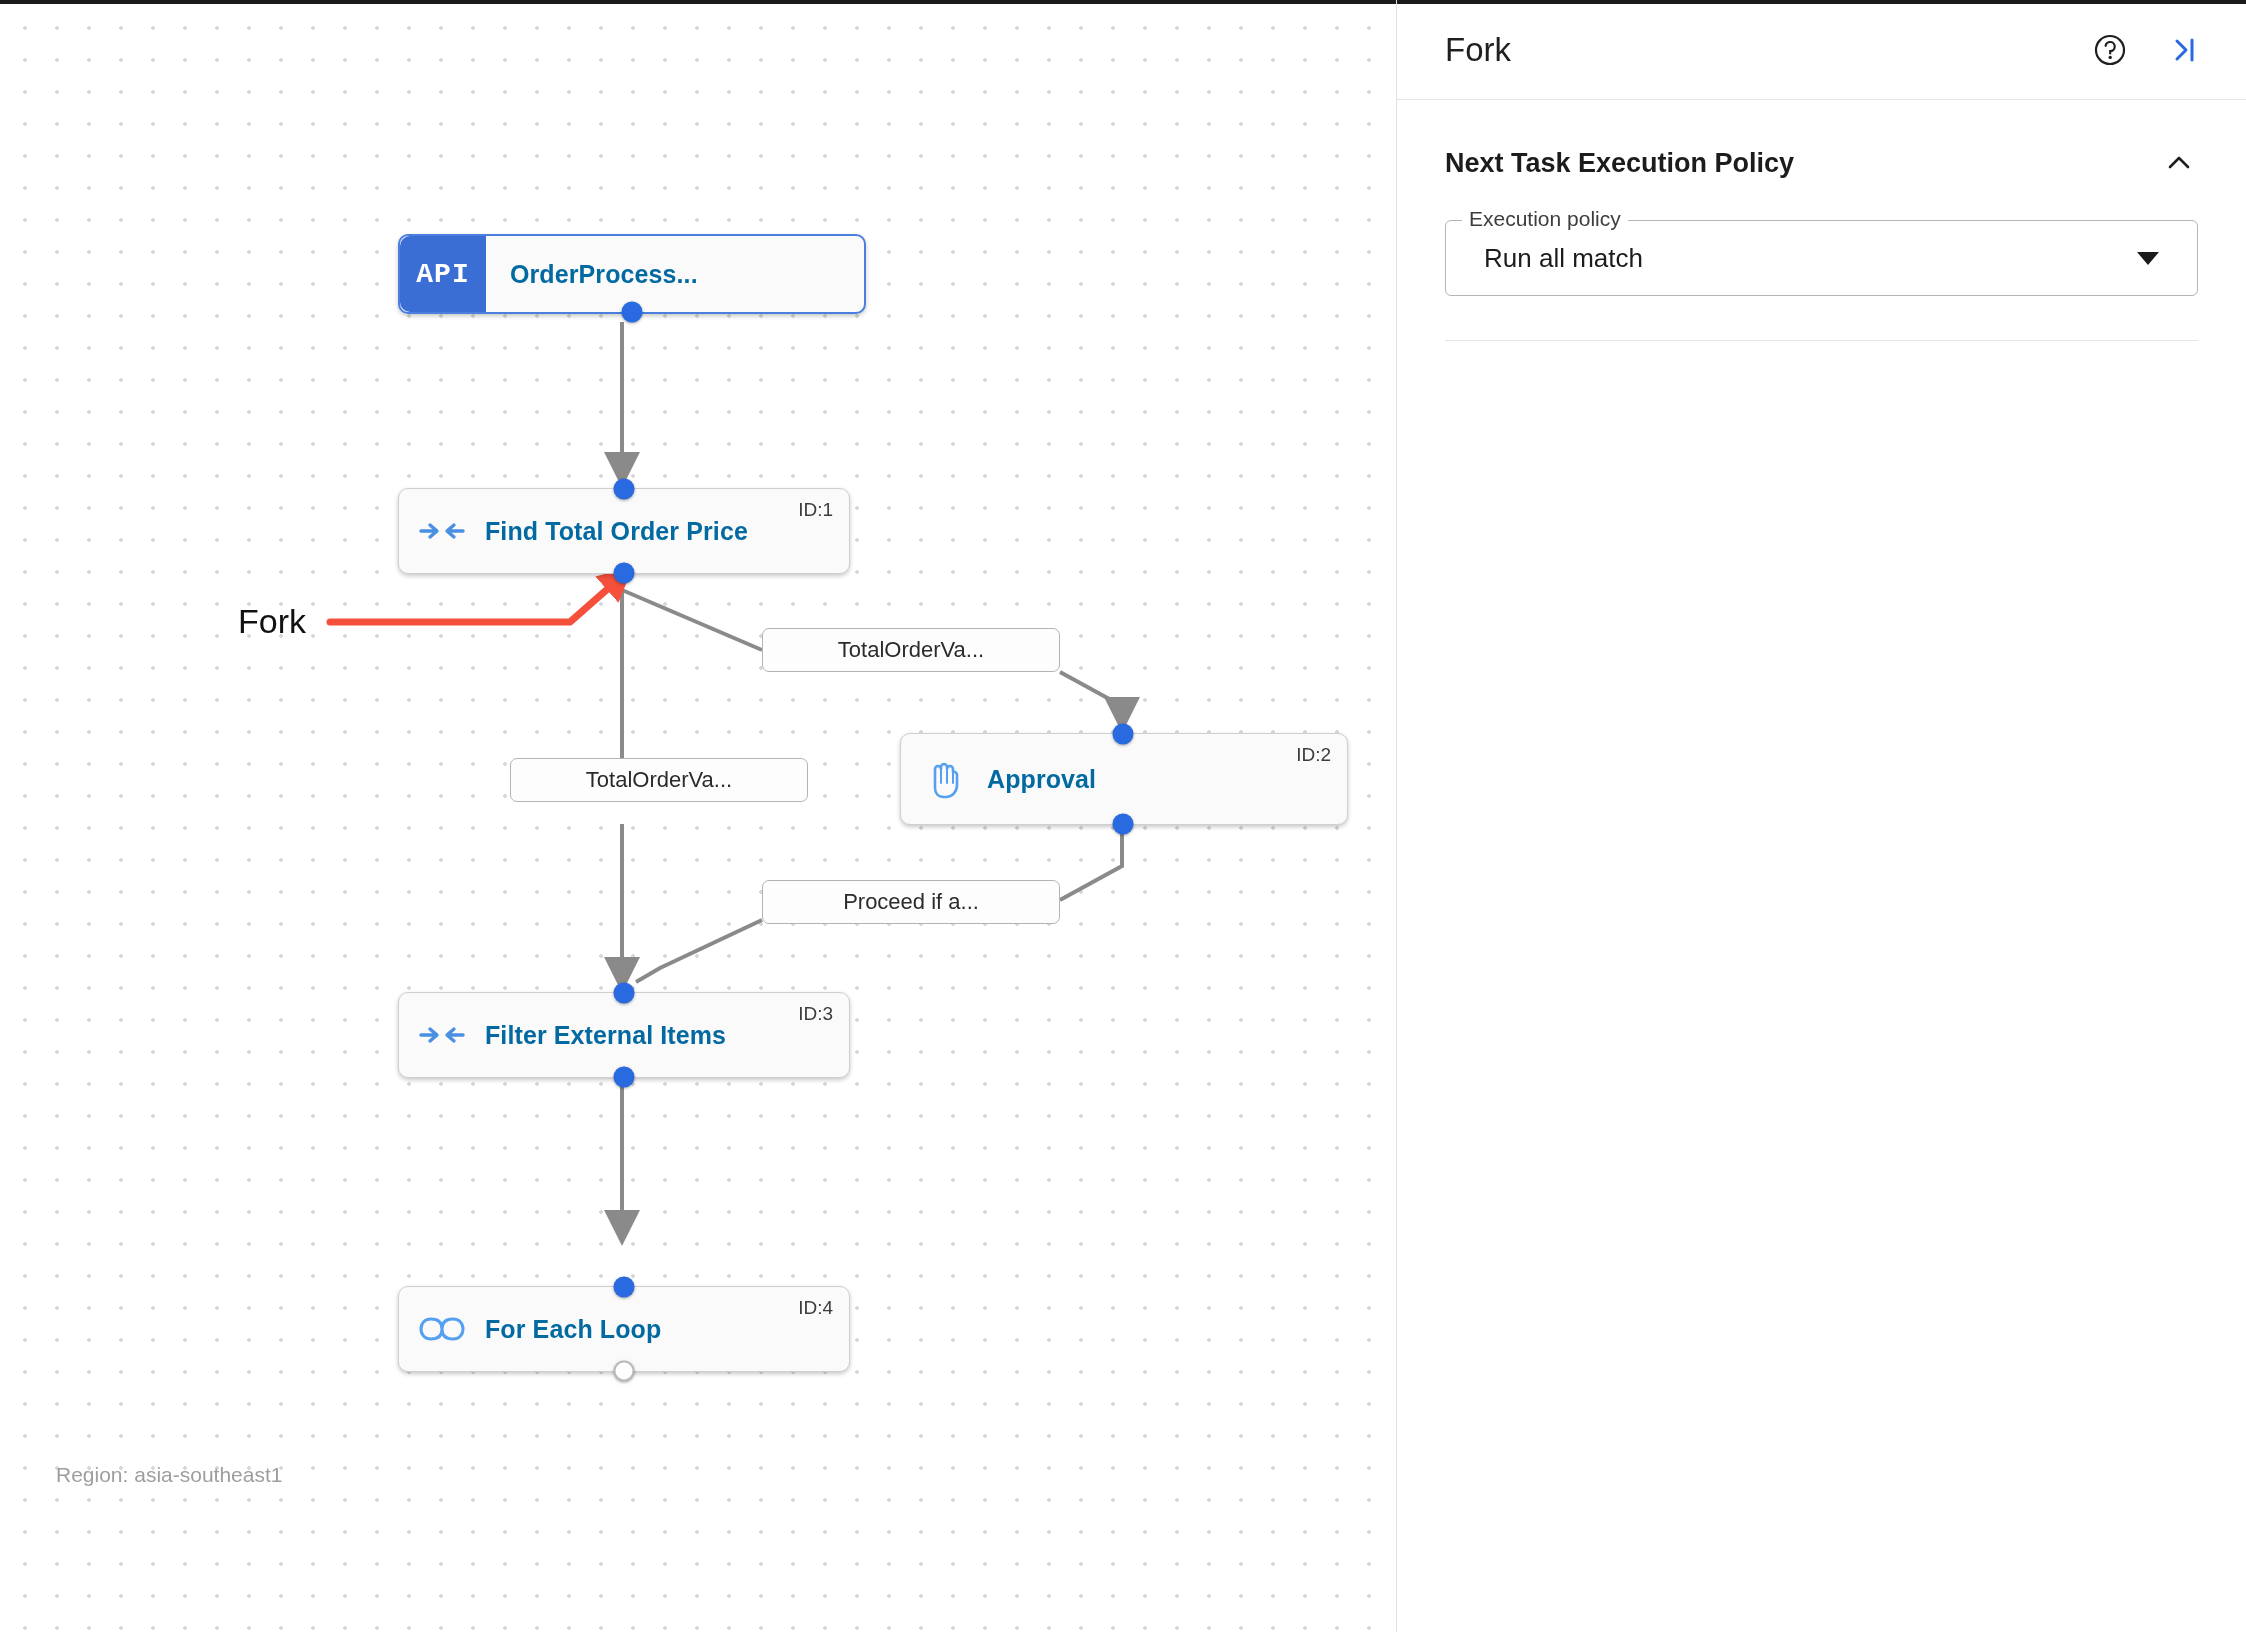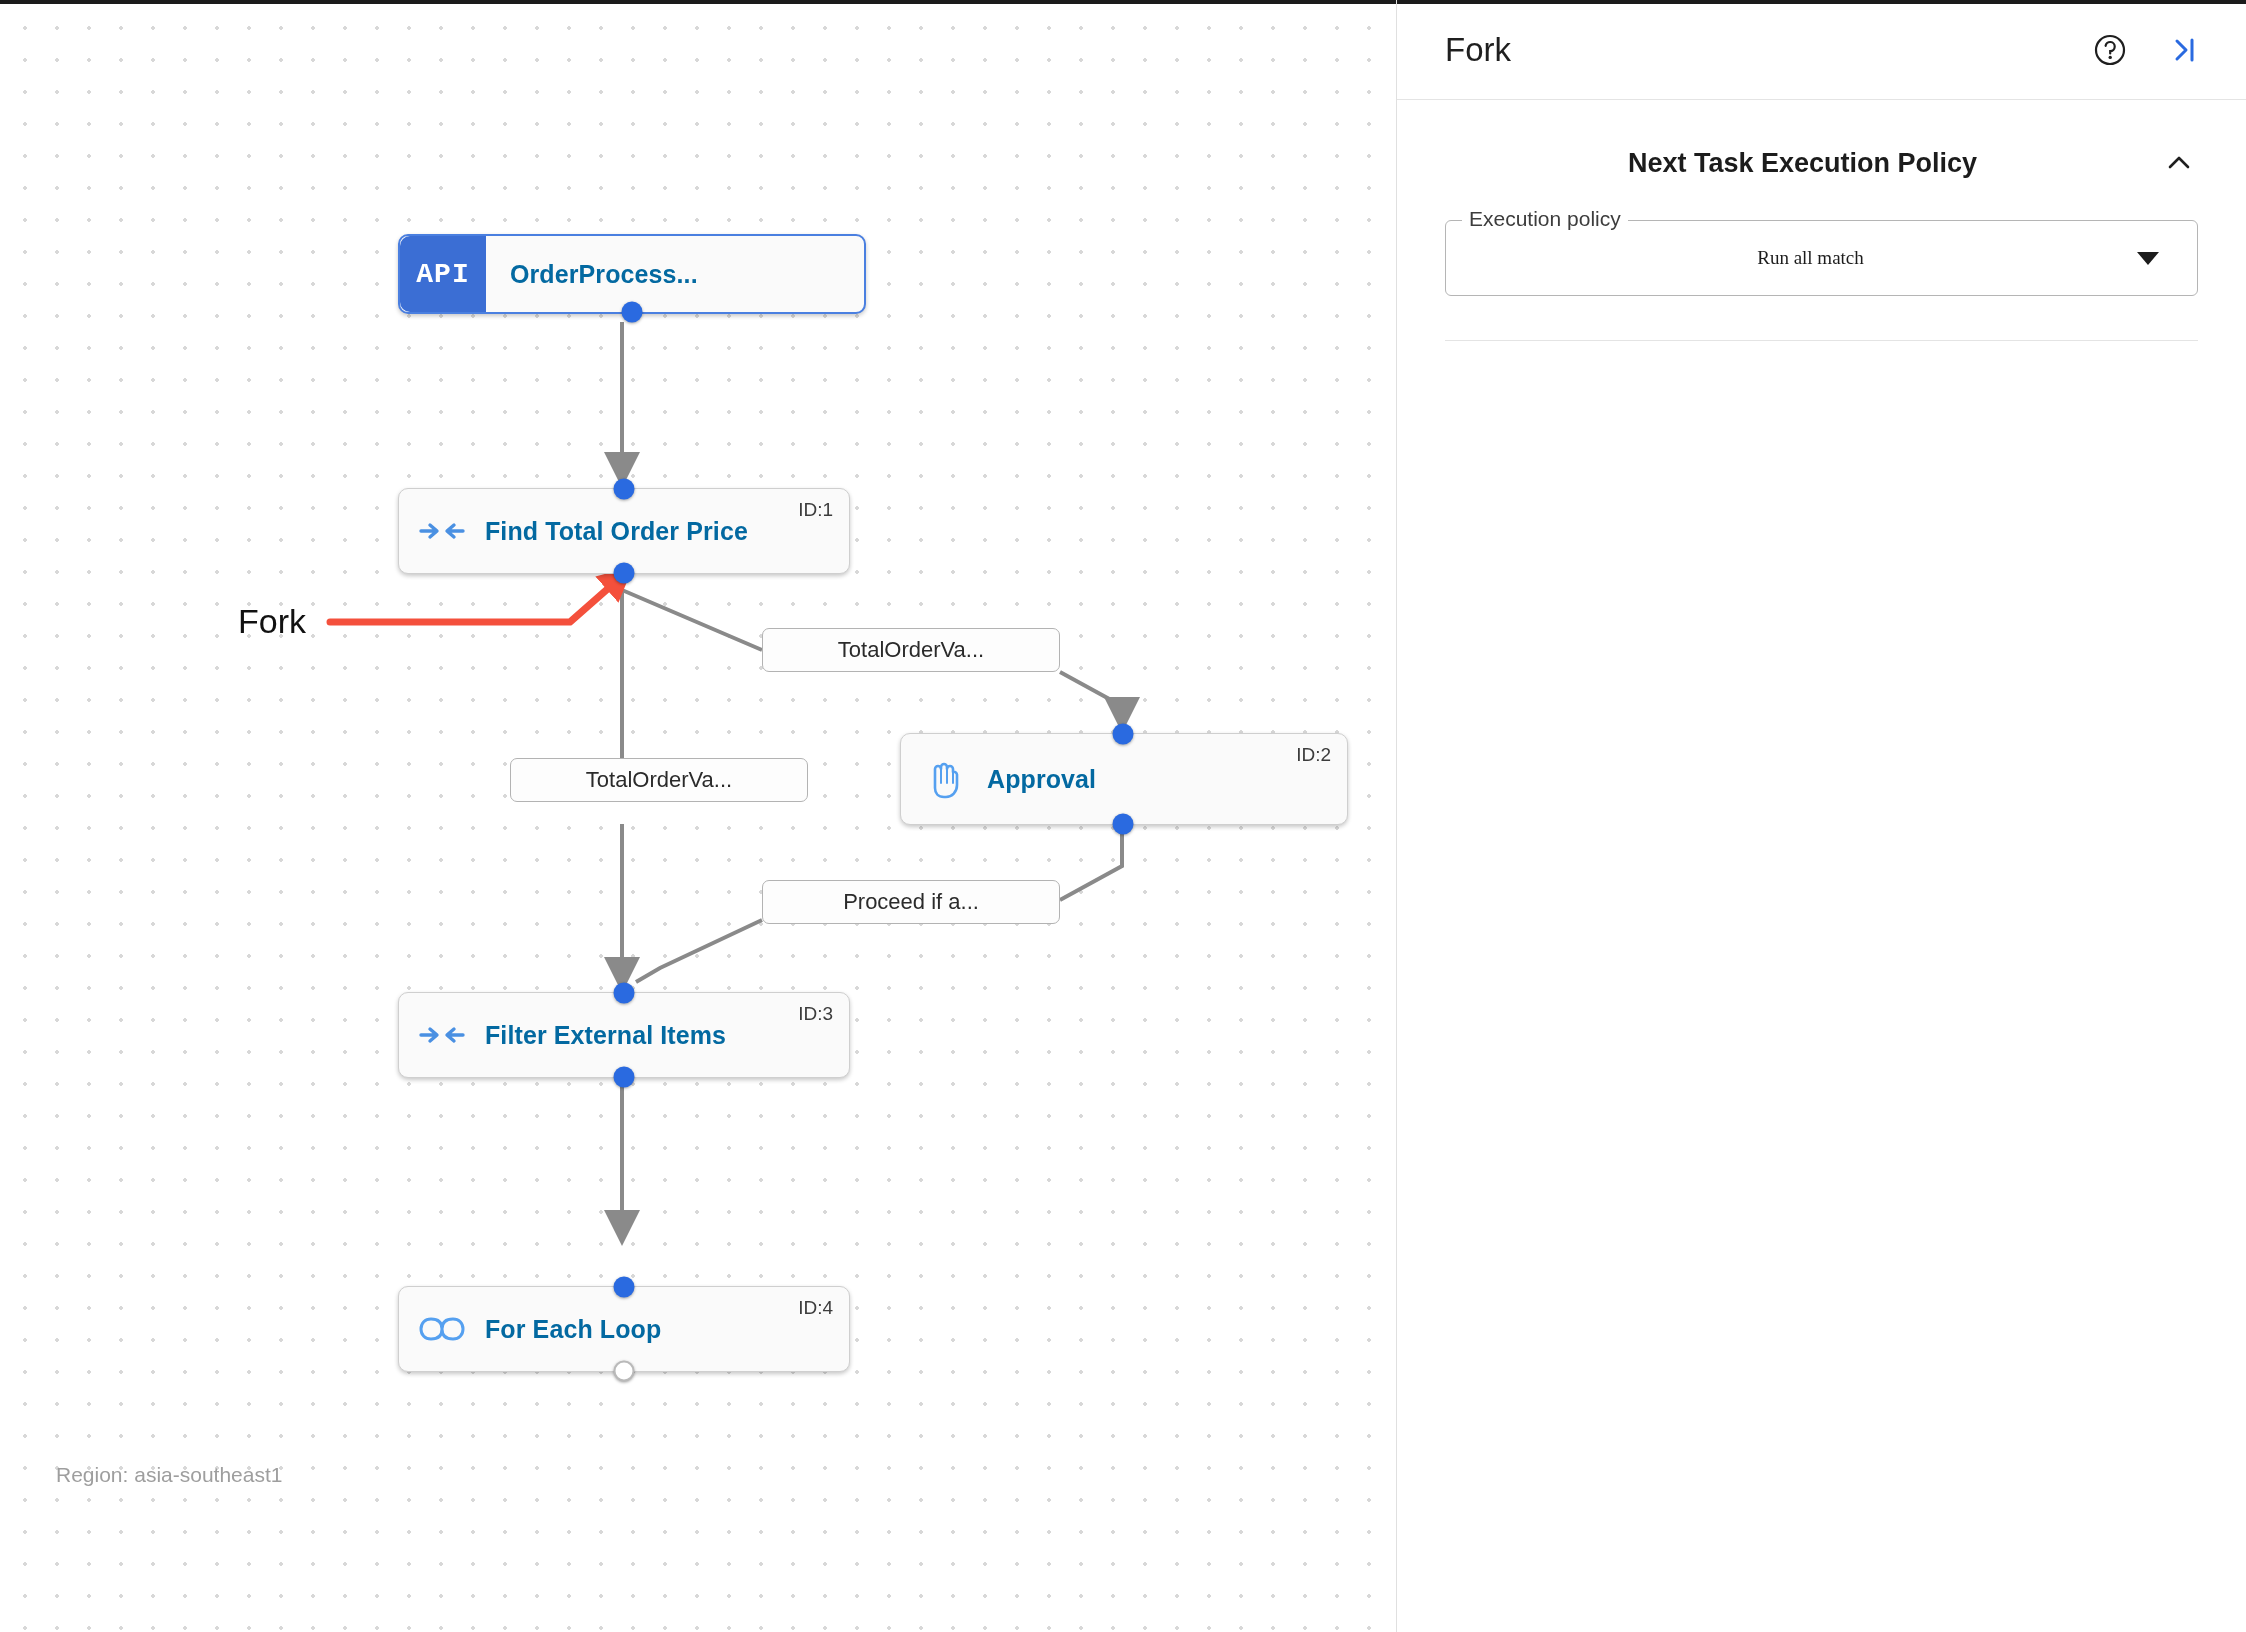--- a/index.html
+++ b/index.html
@@ -199,21 +199,20 @@
     justify-content: center;
     cursor: pointer;
   }
   #panel-body {
     padding: 44px 48px 0 48px;
     flex: 1;
   }
   .section {
     border-bottom: 1px solid #e4e4e4;
     padding-bottom: 44px;
-    text-align: center;
   }
   .section-header {
     display: flex;
     align-items: center;
     margin-bottom: 38px;
   }
   .section-title {
     font-size: 27px;
     font-weight: bold;
     color: #1c1c1c;
@@ -239,24 +238,23 @@
     position: absolute;
     top: -13px;
     left: 16px;
     background: #ffffff;
     padding: 0 7px;
     font-size: 21px;
     color: #3d3d3d;
     line-height: 1;
   }
   .field-value {
-    font-size: 19px;
+    font-size: 26px;
     color: #1c1c1c;
     flex: 1;
-    font-family: Liberation Serif, serif;
   }
   .field-arrow {
     width: 0; height: 0;
     border-left: 11px solid transparent;
     border-right: 11px solid transparent;
     border-top: 13px solid #1c1c1c;
   }
 </style>
 </head>
 <body>

